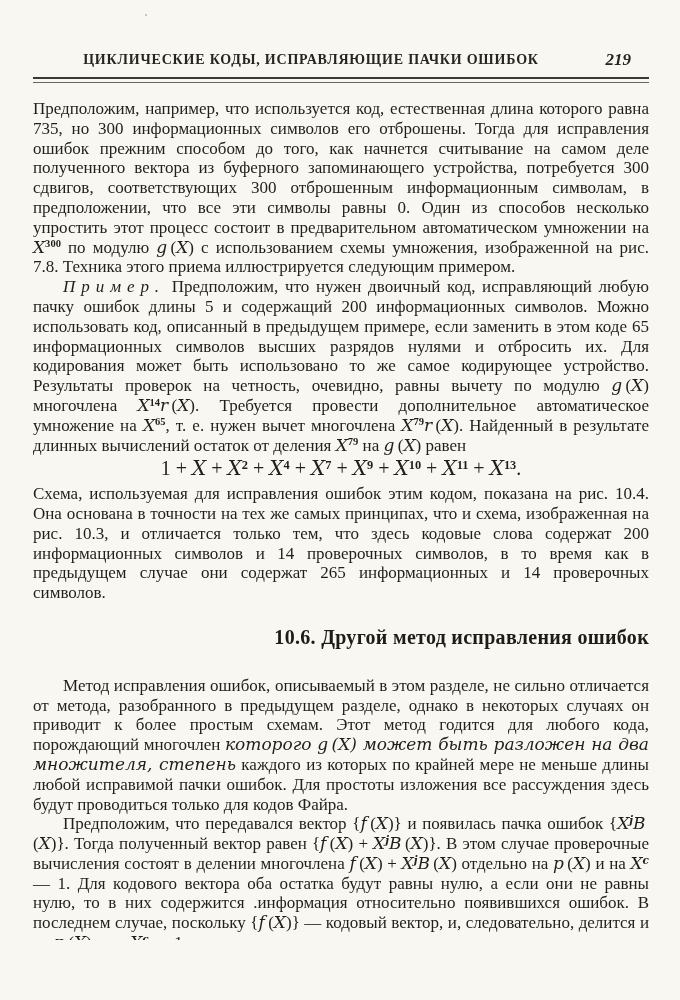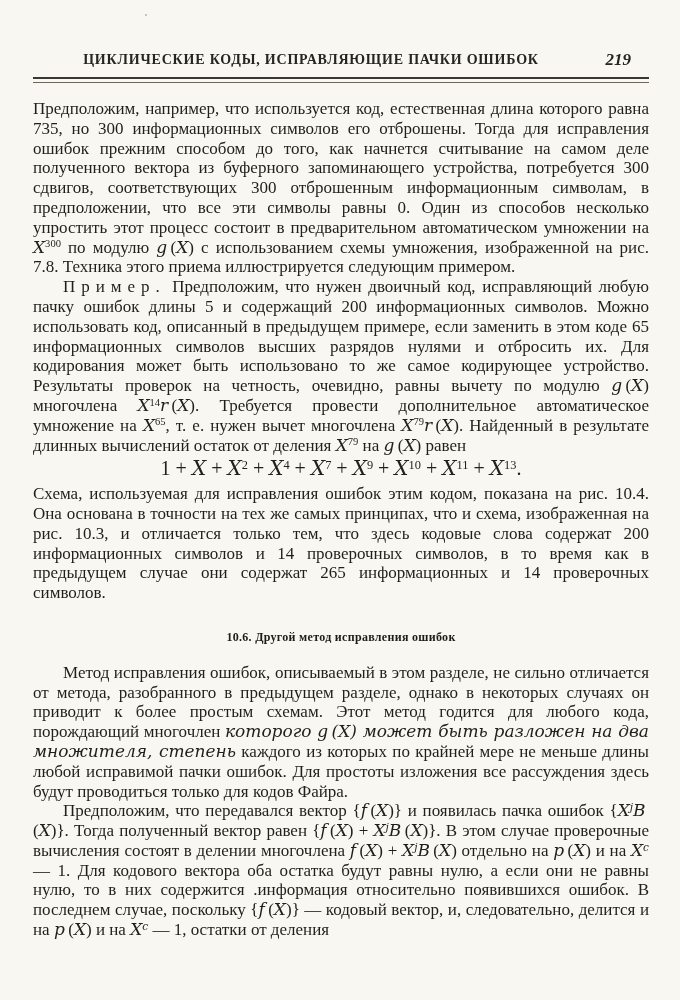--- a/index.html
+++ b/index.html
@@ -46,40 +46,41 @@
     border-bottom: 1px solid #6b675c;
   }
   .body {
     margin-top: 16px;
     font-size: 17px;
     line-height: 19.8px;
     text-align: justify;
   }
   .para { margin: 0; }
   .indent { text-indent: 30px; }
-  .spaced { letter-spacing: 0.35em; }
+  .spaced { letter-spacing: 0.35em; font-style: italic; }
   i { font-family: "DejaVu Serif", serif; }
   sup {
     font-size: 62%;
     line-height: 0;
     position: relative;
     top: -0.5em;
     vertical-align: baseline;
+    font-weight: bold;
   }
   .formula {
     text-align: center;
     margin: 4px 0 5px;
     font-size: 20px;
   }
   .sechead {
-    font-size: 12px;
+    font-size: 20px;
     font-weight: bold;
     color: #1d1c17;
-    margin: 25px 0 15px;
-    text-align: center;
+    margin: 25px 0 28px;
+    text-align: right;
     letter-spacing: 0.3px;
   }
   .speck {
     position: absolute;
     background: #b9b6aa;
     border-radius: 50%;
   }
   .speck1 { left: 145px; top: 14px; width: 2px; height: 2px; }
   .speck2 { left: 262px; top: 953px; width: 3px; height: 3px; }
 </style>

